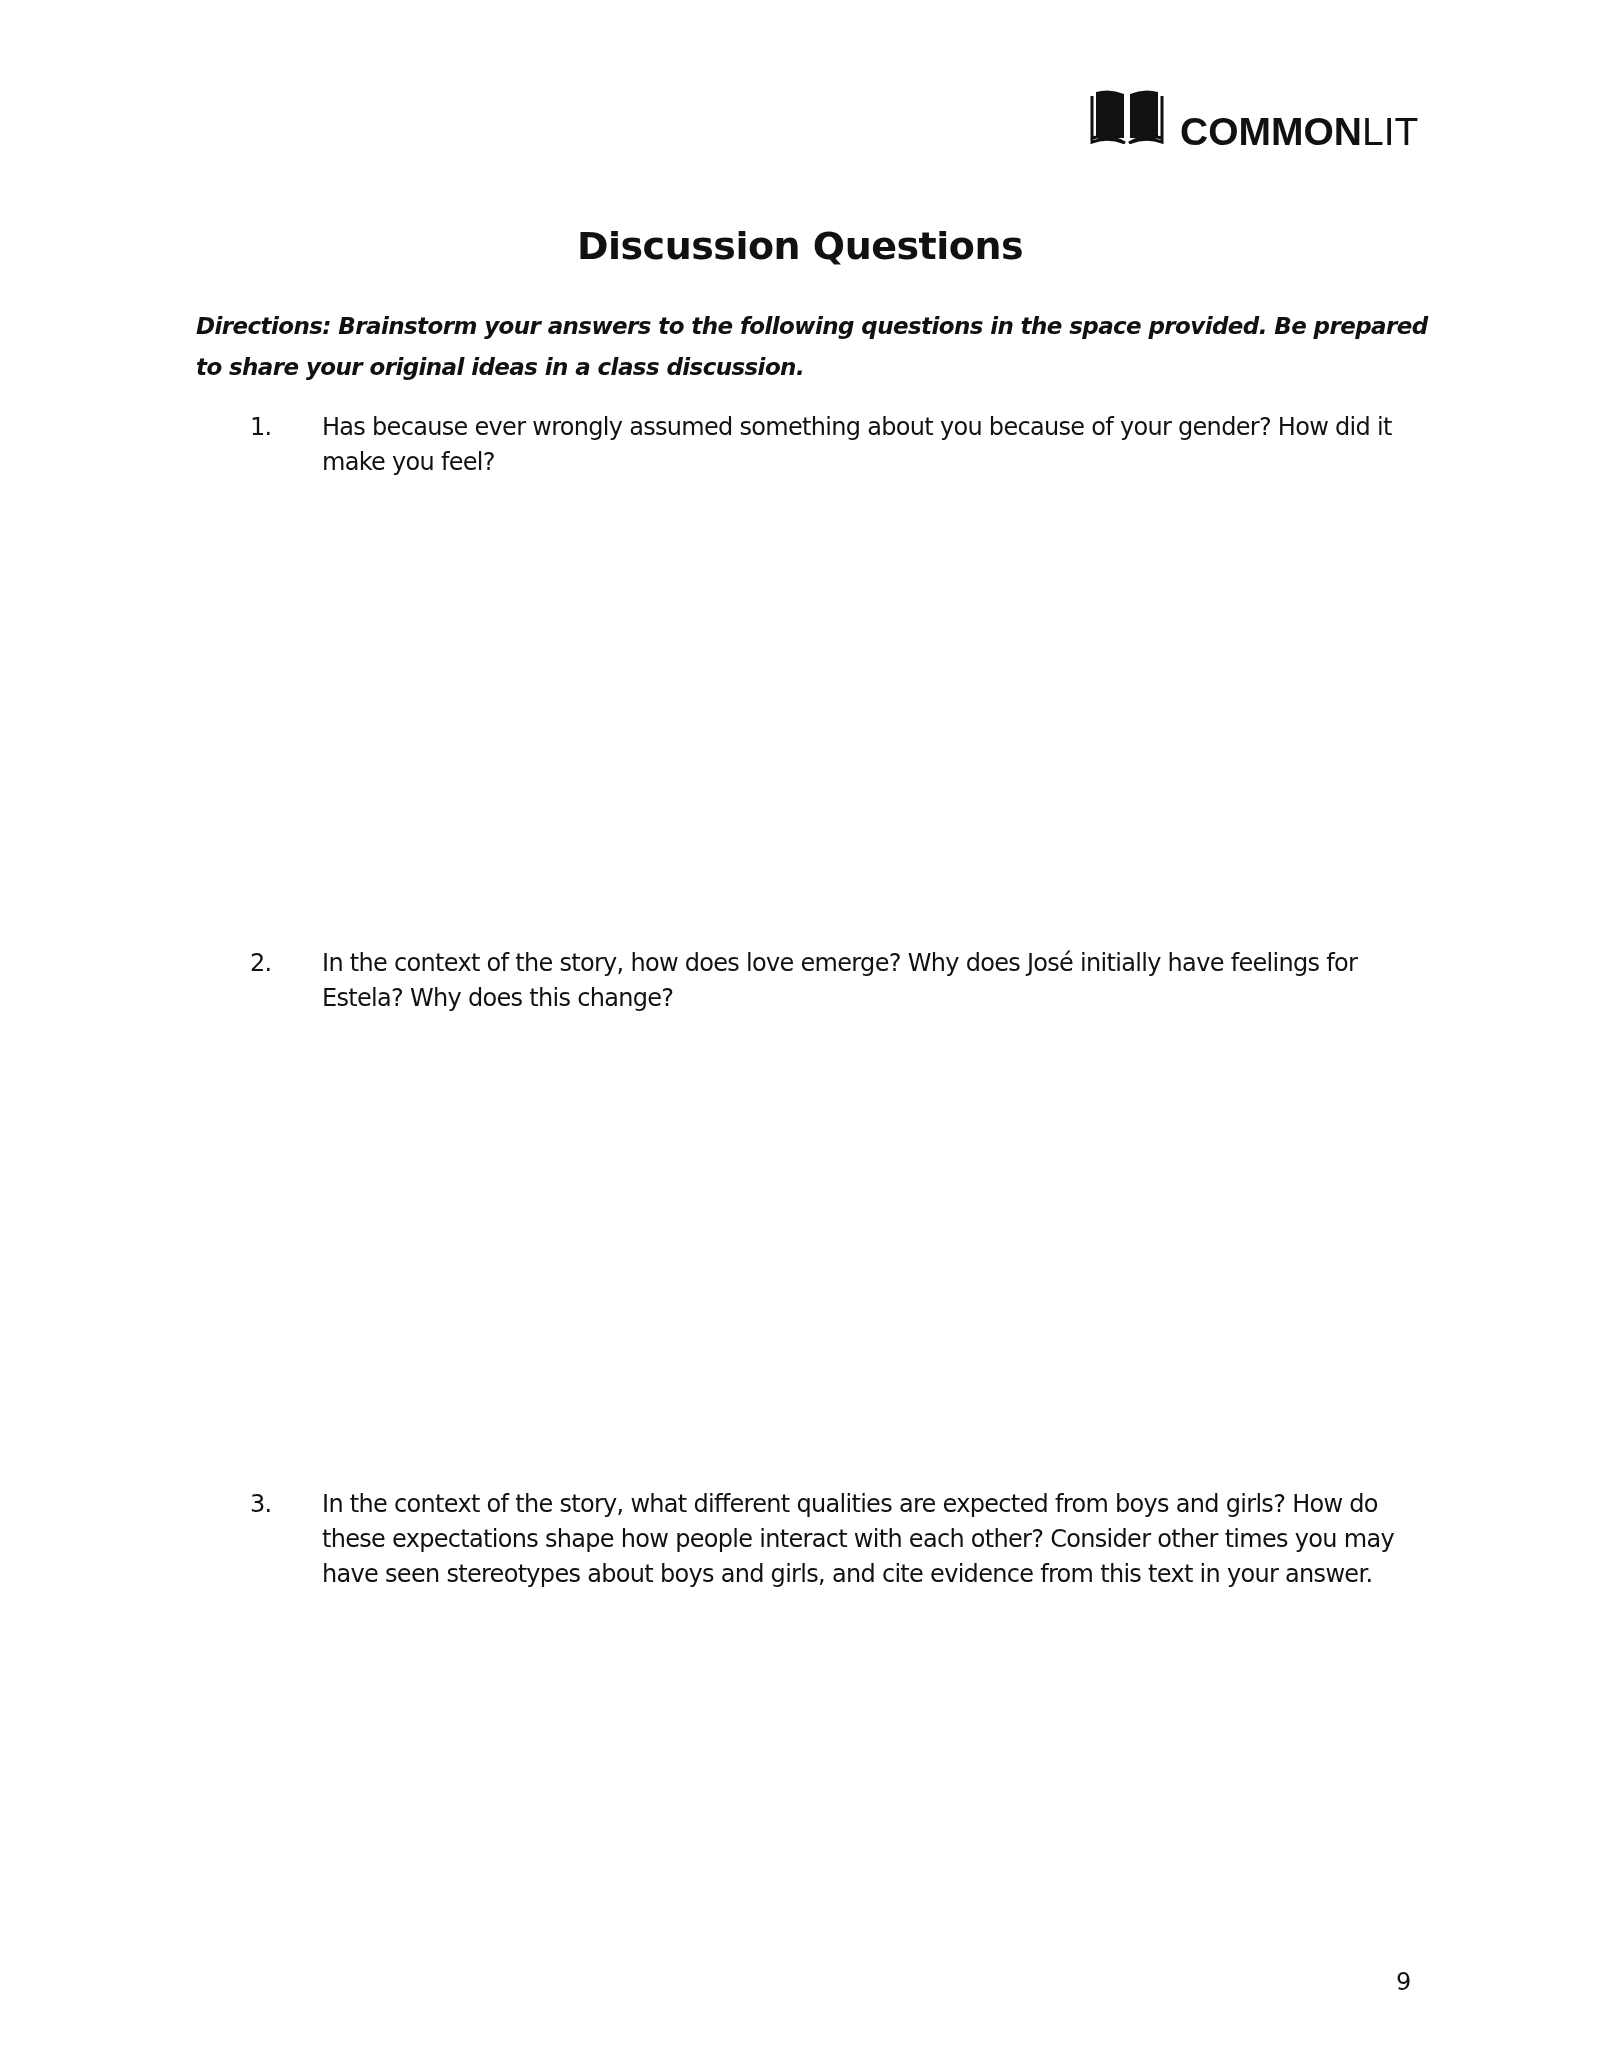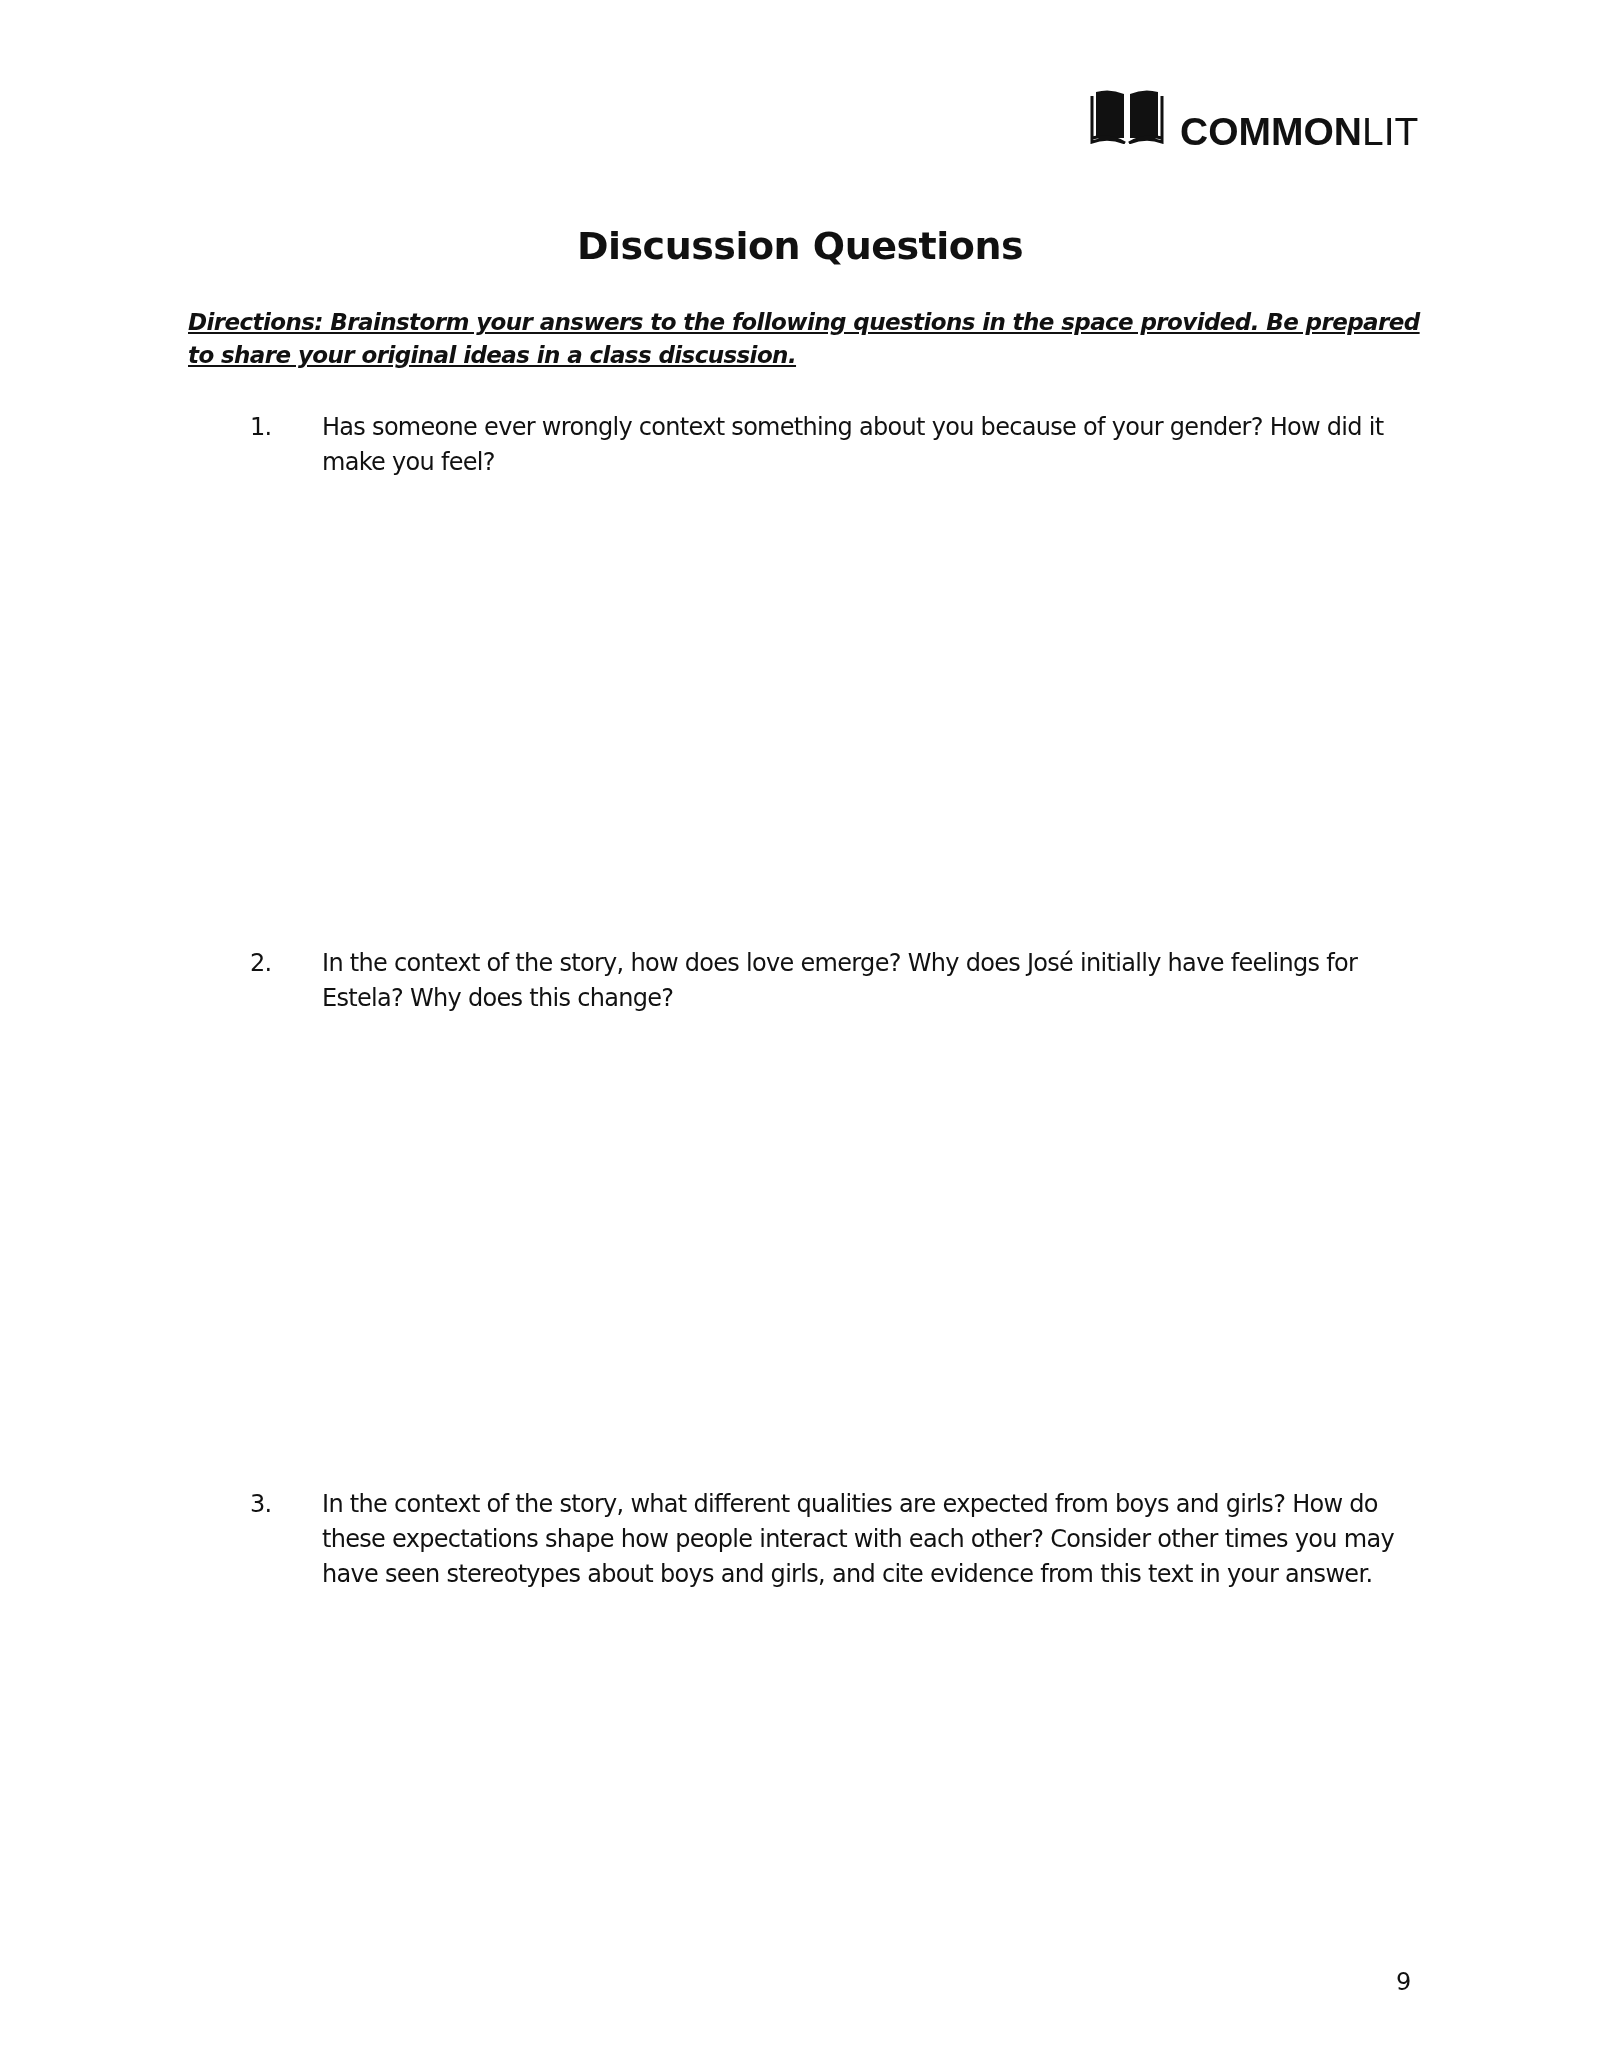--- a/index.html
+++ b/index.html
@@ -5,23 +5,23 @@
   html, body { margin: 0; padding: 0; background: #ffffff; }
   body { width: 1600px; height: 2071px; position: relative; overflow: hidden;
          font-family: "DejaVu Sans", "Liberation Sans", sans-serif; color: #111111; }
   .logo { position: absolute; left: 1090px; top: 86px; height: 60px; display: flex; align-items: center; }
   .logo svg { width: 74px; height: 56px; margin-right: 16px; }
   .logo-text { font-family: "Liberation Sans", sans-serif; font-size: 39px; letter-spacing: 0px; color: #111; margin-top: 32px; }
   .logo-text .bold { font-weight: bold; }
   .logo-text .light { font-weight: normal; }
   .title { position: absolute; left: 0; width: 1600px; top: 224px; text-align: center;
            font-family: "DejaVu Sans", sans-serif; font-weight: bold; font-size: 38px; letter-spacing: -0.5px; }
-  .directions { position: absolute; left: 188px; top: 306px; width: 1240px;
+  .directions { position: absolute; left: 196px; top: 306px; width: 1240px;
            font-family: "DejaVu Sans", sans-serif; font-weight: bold; font-style: italic;
-           font-size: 23px; line-height: 33px; letter-spacing: -0.6px; text-decoration: underline; }
+           font-size: 23px; line-height: 41px; letter-spacing: -0.6px; }
   .q { position: absolute; left: 250px; width: 1180px; font-size: 24px; line-height: 35px;
        font-family: "DejaVu Sans", sans-serif; letter-spacing: -0.7px; }
   .q .num { position: absolute; left: 0; top: 0; }
   .q .text { margin-left: 72px; display: block; width: 1080px; }
   .q1 { top: 410px; }
   .q2 { top: 946px; }
   .q3 { top: 1487px; }
   .page-number { position: absolute; left: 1396px; top: 1968px; font-size: 24px; font-family: "DejaVu Sans", sans-serif; }
 </style>
 </head>
@@ -36,21 +36,21 @@
   </svg>
   <span class="logo-text"><span class="bold">COMMON</span><span class="light">LIT</span></span>
 </div>
 
 <div class="title">Discussion Questions</div>
 
 <div class="directions">Directions: Brainstorm your answers to the following questions in the space provided. Be prepared to share your original ideas in a class discussion.</div>
 
 <div class="q q1">
   <span class="num">1.</span>
-  <span class="text">Has someone ever wrongly context something about you because of your gender? How did it make you feel?</span>
+  <span class="text">Has because ever wrongly assumed something about you because of your gender? How did it make you feel?</span>
 </div>
 
 <div class="q q2">
   <span class="num">2.</span>
   <span class="text">In the context of the story, how does love emerge? Why does José initially have feelings for Estela? Why does this change?</span>
 </div>
 
 <div class="q q3">
   <span class="num">3.</span>
   <span class="text">In the context of the story, what different qualities are expected from boys and girls? How do these expectations shape how people interact with each other? Consider other times you may have seen stereotypes about boys and girls, and cite evidence from this text in your answer.</span>

